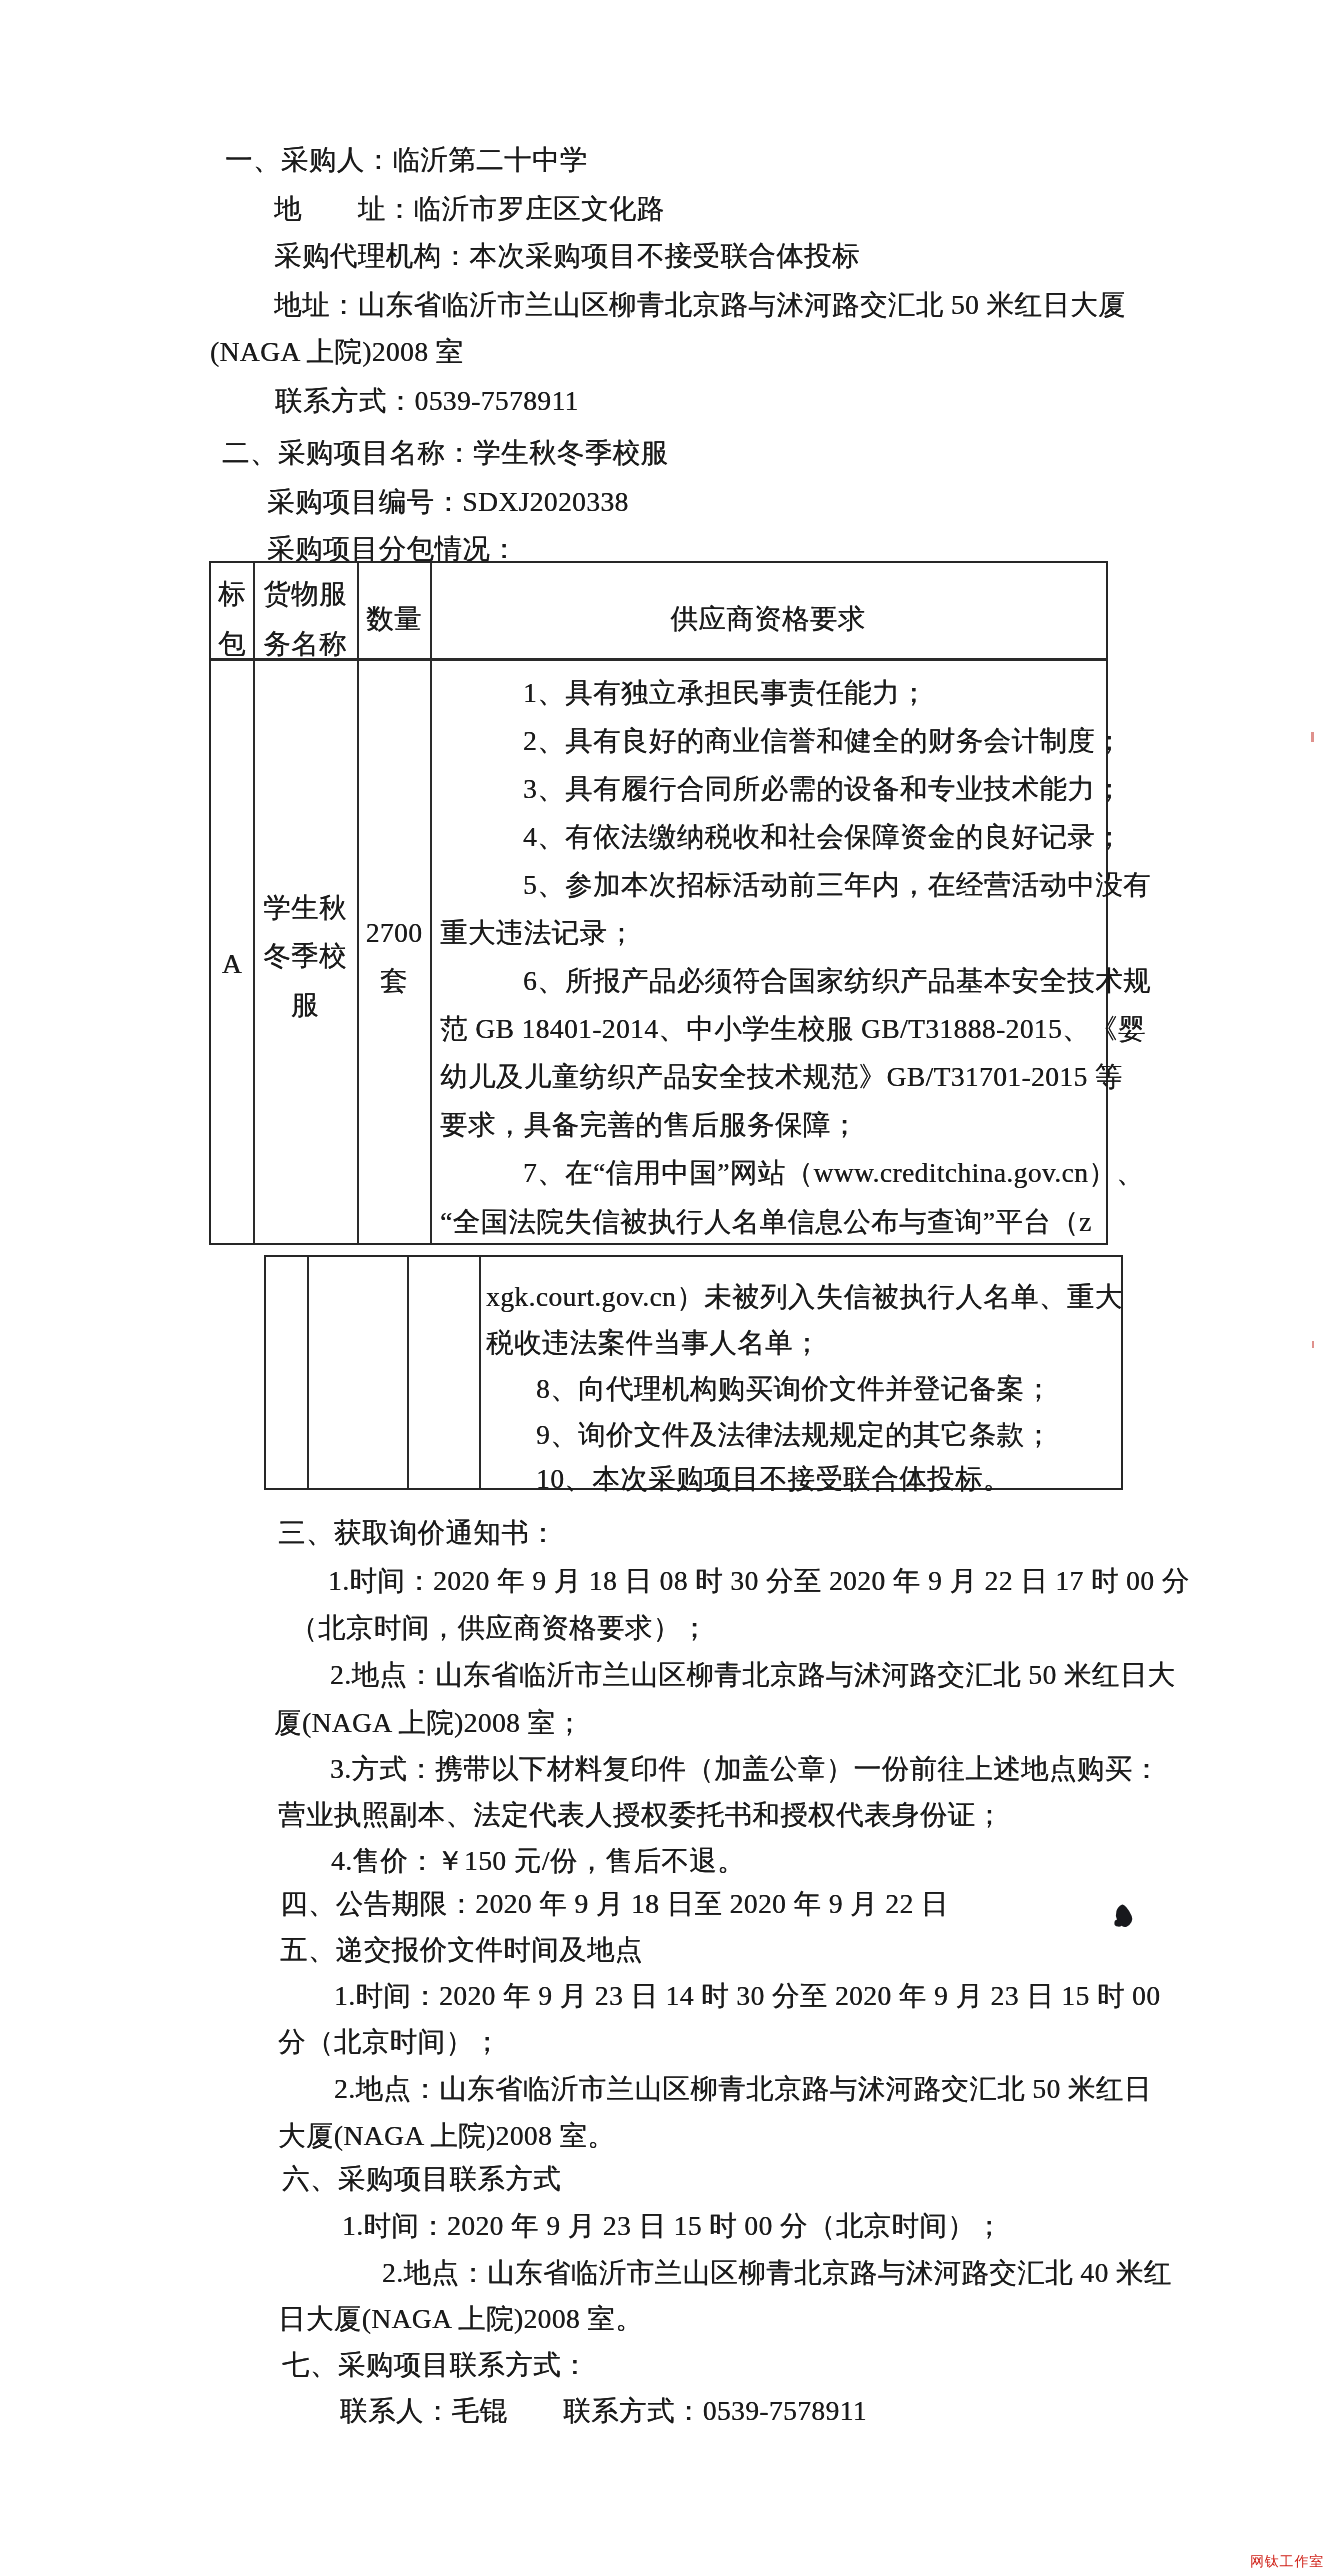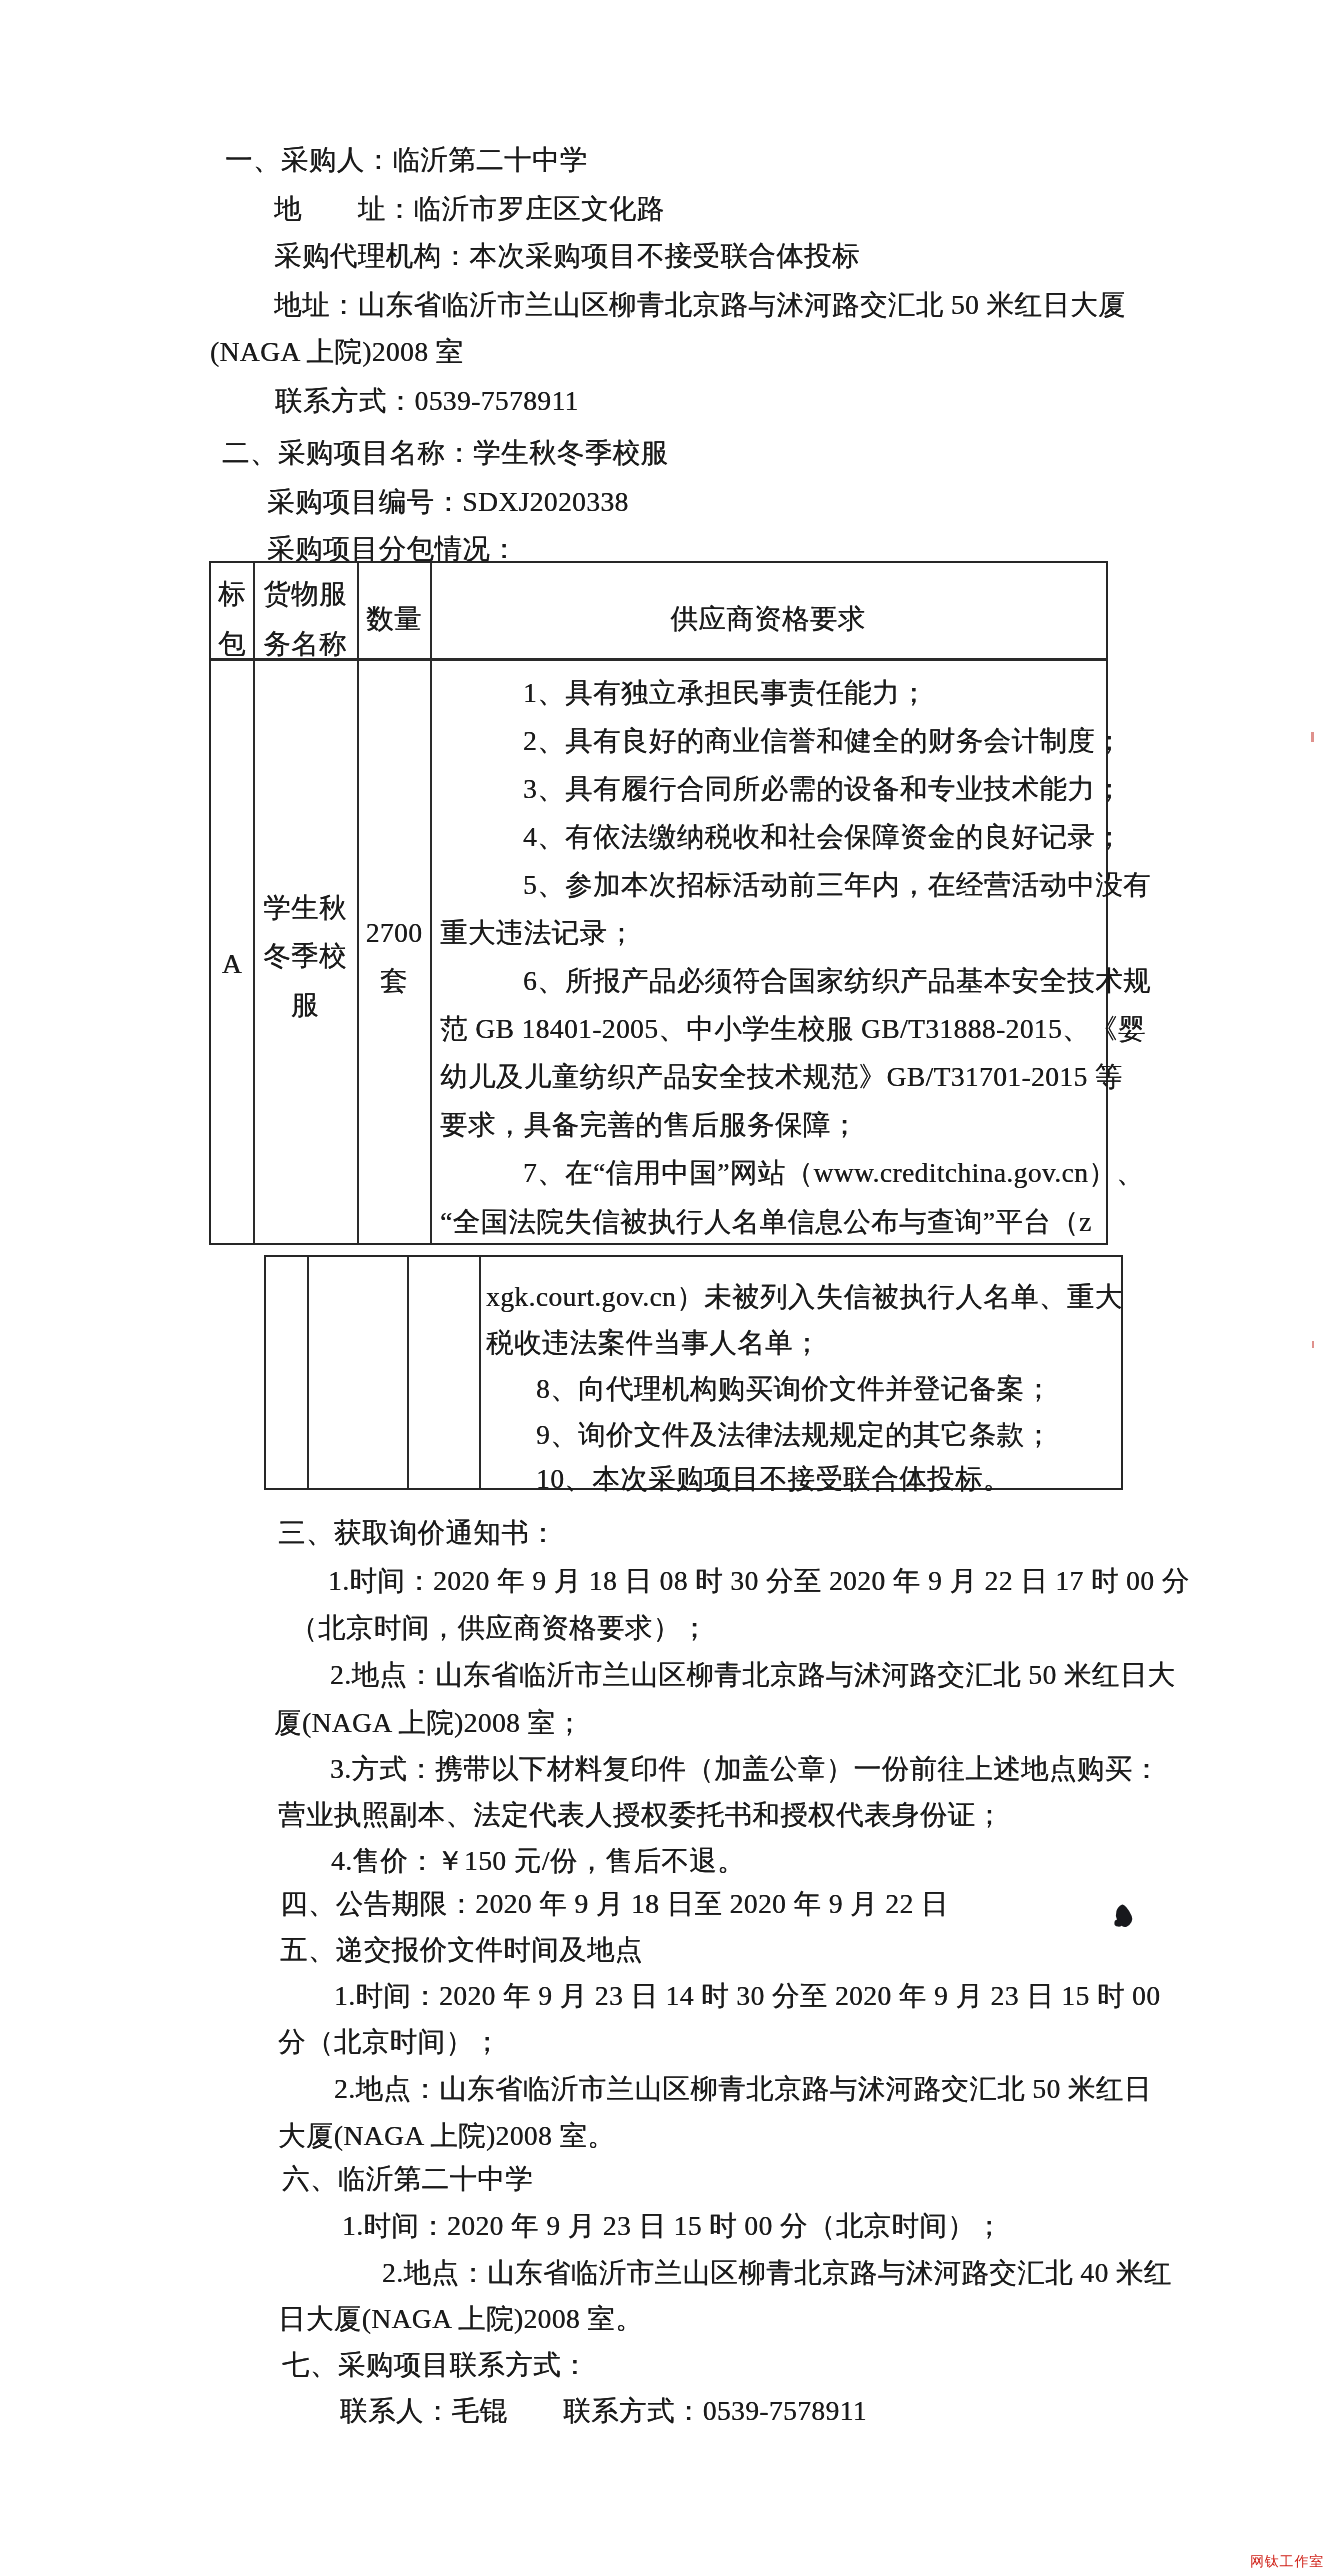--- a/index.html
+++ b/index.html
@@ -71,21 +71,21 @@
 <div class="cellline center" style="left:394px;top:916px">2700</div>
 <div class="cellline center" style="left:394px;top:964px">套</div>
 
 <div class="cellline" style="left:523px;top:676px">1、具有独立承担民事责任能力；</div>
 <div class="cellline" style="left:523px;top:724px">2、具有良好的商业信誉和健全的财务会计制度；</div>
 <div class="cellline" style="left:523px;top:772px">3、具有履行合同所必需的设备和专业技术能力；</div>
 <div class="cellline" style="left:523px;top:820px">4、有依法缴纳税收和社会保障资金的良好记录；</div>
 <div class="cellline" style="left:523px;top:868px">5、参加本次招标活动前三年内，在经营活动中没有</div>
 <div class="cellline" style="left:440px;top:916px">重大违法记录；</div>
 <div class="cellline" style="left:523px;top:964px">6、所报产品必须符合国家纺织产品基本安全技术规</div>
-<div class="cellline" style="left:440px;top:1012px">范 GB 18401-2005、中小学生校服 GB/T31888-2015、《婴</div>
+<div class="cellline" style="left:440px;top:1012px">范 GB 18401-2014、中小学生校服 GB/T31888-2015、《婴</div>
 <div class="cellline" style="left:440px;top:1060px">幼儿及儿童纺织产品安全技术规范》GB/T31701-2015 等</div>
 <div class="cellline" style="left:440px;top:1108px">要求，具备完善的售后服务保障；</div>
 <div class="cellline" style="left:523px;top:1156px">7、在“信用中国”网站（www.creditchina.gov.cn）、</div>
 <div class="cellline" style="left:440px;top:1205px">“全国法院失信被执行人名单信息公布与查询”平台（z</div>
 
 <div class="tbl" style="left:264px;top:1255px;width:859px;height:235px">
   <div class="vline" style="left:41px"></div>
   <div class="vline" style="left:141px"></div>
   <div class="vline" style="left:213px"></div>
 </div>
@@ -105,21 +105,21 @@
 <div class="line" style="left:331px;top:1844px">4.售价：￥150 元/份，售后不退。</div>
 
 <div class="line" style="left:280px;top:1887px">四、公告期限：2020 年 9 月 18 日至 2020 年 9 月 22 日</div>
 
 <div class="line" style="left:280px;top:1933px">五、递交报价文件时间及地点</div>
 <div class="line" style="left:334px;top:1979px">1.时间：2020 年 9 月 23 日 14 时 30 分至 2020 年 9 月 23 日 15 时 00</div>
 <div class="line" style="left:278px;top:2025px">分（北京时间）；</div>
 <div class="line" style="left:334px;top:2072px">2.地点：山东省临沂市兰山区柳青北京路与沭河路交汇北 50 米红日</div>
 <div class="line" style="left:278px;top:2119px">大厦(NAGA 上院)2008 室。</div>
 
-<div class="line" style="left:282px;top:2162px">六、临沂第二十中学</div>
+<div class="line" style="left:282px;top:2162px">六、采购项目联系方式</div>
 <div class="line" style="left:342px;top:2209px">1.时间：2020 年 9 月 23 日 15 时 00 分（北京时间）；</div>
 <div class="line" style="left:382px;top:2256px">2.地点：山东省临沂市兰山区柳青北京路与沭河路交汇北 40 米红</div>
 <div class="line" style="left:278px;top:2302px">日大厦(NAGA 上院)2008 室。</div>
 
 <div class="line" style="left:282px;top:2348px">七、采购项目联系方式：</div>
 <div class="line" style="left:340px;top:2394px">联系人：毛锟　　联系方式：0539-7578911</div>
 
 <div class="inkblot"></div>
 <div class="redspeck" style="left:1311px;top:732px;width:2.5px;height:10px"></div>
 <div class="redspeck" style="left:1312px;top:1341px;width:1.7px;height:6.7px"></div>

